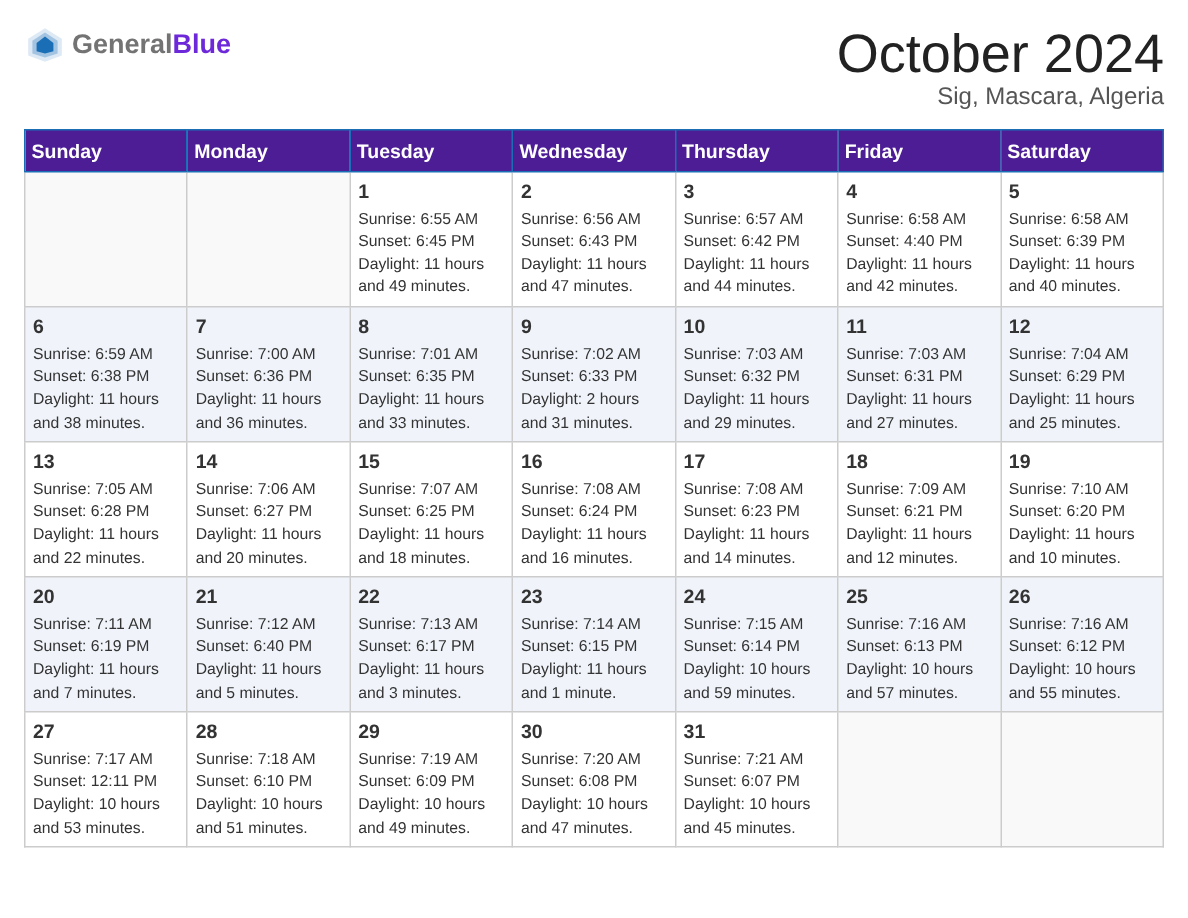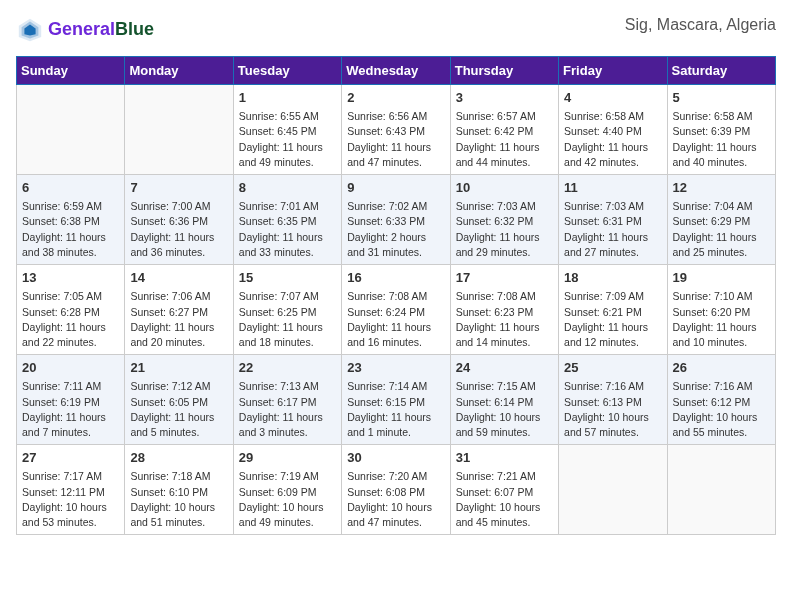--- a/index.html
+++ b/index.html
@@ -17,27 +17,27 @@
       margin-bottom: 12px;
     }
     .logo {
       display: flex;
       align-items: center;
       gap: 4px;
     }
     .logo-text-general {
       font-size: 18px;
       font-weight: bold;
-      color: #6d28d9;
+      color: #737373;
       line-height: 1.1;
     }
     .logo-text-blue {
       font-size: 18px;
       font-weight: bold;
-      color: #14532d;
+      color: #6d28d9;
       line-height: 1.1;
     }
     .logo-icon {
       width: 28px;
       height: 28px;
     }
     .title-section {
       text-align: right;
     }
     .title-section h1 {
@@ -103,20 +103,21 @@
       <polygon points="20,12 28,18 28,26 20,28 12,26 12,18" fill="#1a6eb5"></polygon>
     </svg>
     <div>
       <div style="display:flex; align-items:baseline; gap:0;">
         <span class="logo-text-general">General</span>
         <span class="logo-text-blue">Blue</span>
       </div>
     </div>
   </div>
   <div class="title-section">
+    <h1>October 2024</h1>
     <h2>Sig, Mascara, Algeria</h2>
   </div>
 </div>
 
 <table class="calendar">
   <thead>
     <tr>
     <th>Sunday</th>
         <th>Monday</th>
         <th>Tuesday</th>
@@ -211,21 +212,21 @@
           <div class="day-info"><span>Sunrise: 7:10 AM</span><br><span>Sunset: 6:20 PM</span><br><span>Daylight: 11 hours and 10 minutes.</span></div>
         </td>
       </tr>
       <tr class="alt-row">
         <td>
           <span class="day-number">20</span>
           <div class="day-info"><span>Sunrise: 7:11 AM</span><br><span>Sunset: 6:19 PM</span><br><span>Daylight: 11 hours and 7 minutes.</span></div>
         </td>
         <td>
           <span class="day-number">21</span>
-          <div class="day-info"><span>Sunrise: 7:12 AM</span><br><span>Sunset: 6:05 PM</span><br><span>Daylight: 11 hours and 5 minutes.</span></div>
+          <div class="day-info"><span>Sunrise: 7:12 AM</span><br><span>Sunset: 6:40 PM</span><br><span>Daylight: 11 hours and 5 minutes.</span></div>
         </td>
         <td>
           <span class="day-number">22</span>
           <div class="day-info"><span>Sunrise: 7:13 AM</span><br><span>Sunset: 6:17 PM</span><br><span>Daylight: 11 hours and 3 minutes.</span></div>
         </td>
         <td>
           <span class="day-number">23</span>
           <div class="day-info"><span>Sunrise: 7:14 AM</span><br><span>Sunset: 6:15 PM</span><br><span>Daylight: 11 hours and 1 minute.</span></div>
         </td>
         <td>

